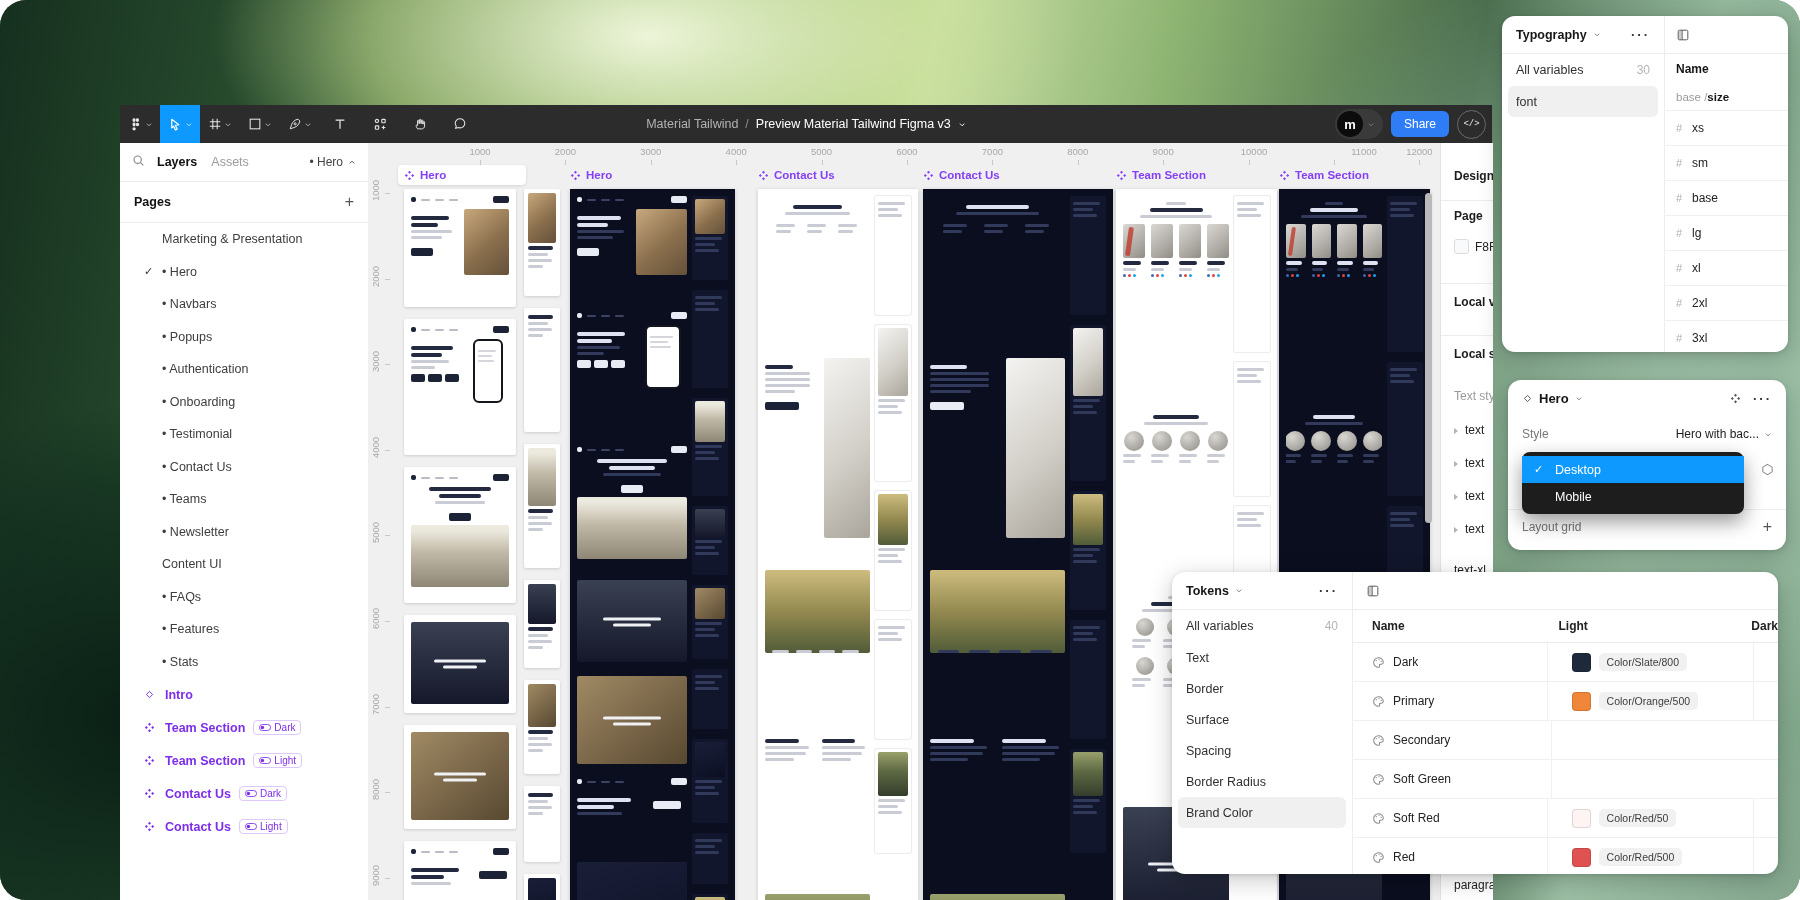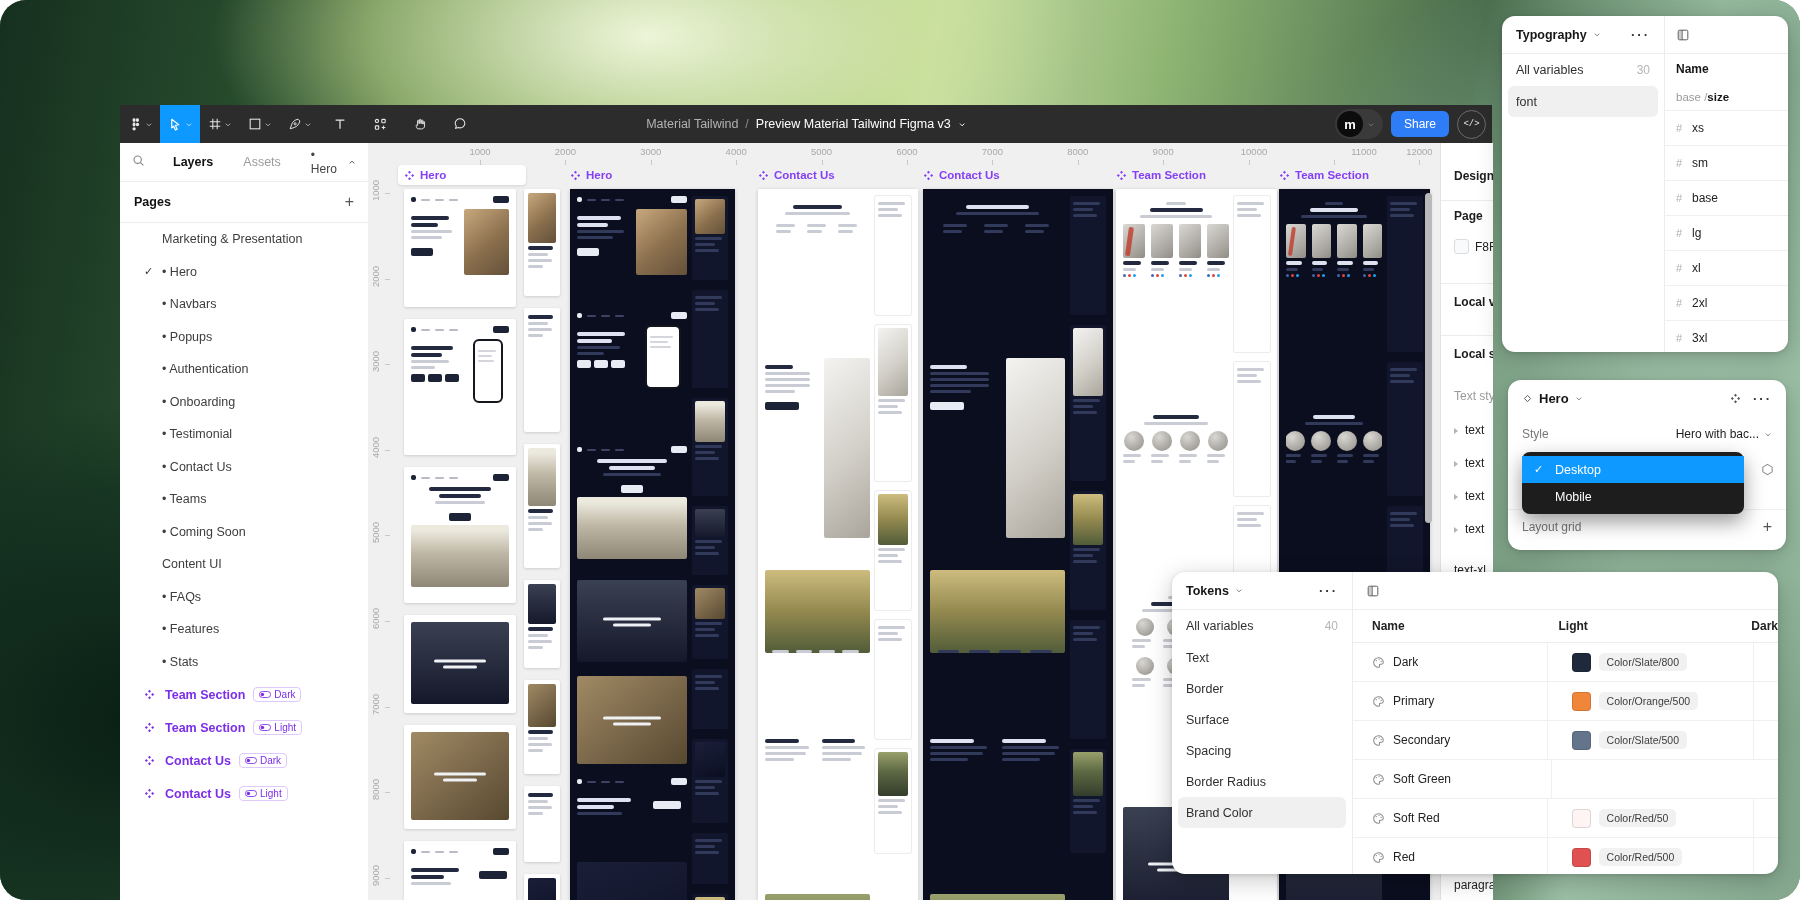--- a/index.html
+++ b/index.html
@@ -21,21 +21,21 @@
   .tb-title{position:absolute;left:50%;transform:translateX(-50%);display:flex;align-items:center;gap:7px;font-size:12.5px;}
   .tb-team{color:#b3b3b3}.tb-file{color:#ffffff}
   .tb-sep{color:#8a8a8a}
   .tb-right{position:absolute;right:6px;display:flex;align-items:center;gap:8px;}
   .avatar-pill{display:flex;align-items:center;gap:4px;background:#3a3a3a;border-radius:16px;padding:2px 8px 2px 2px;}
   .avatar{width:26px;height:26px;border-radius:50%;background:#0c0c0c;color:#fff;font-weight:bold;font-size:13px;display:flex;align-items:center;justify-content:center;}
   .share-btn{background:#2f7df6;color:#fff;font-size:12px;border:none;border-radius:6px;padding:6px 13px;}
   .dev-btn{width:27px;height:27px;border-radius:50%;border:1px solid #6b6b6b;color:#e8e8e8;font-size:9px;display:flex;align-items:center;justify-content:center;font-family:"Liberation Mono",monospace;}
   
   .sidebar{position:absolute;left:0;top:38px;width:248px;height:757px;background:#fff;border-right:1px solid #e6e6e6;overflow:hidden;font-size:12.5px;color:#333;}
-  .sb-tabs{height:38px;display:flex;align-items:center;border-bottom:1px solid #ececec;padding:0 12px;gap:30px;}
+  .sb-tabs{height:38px;display:flex;align-items:center;border-bottom:1px solid #ececec;padding:0 12px;gap:14px;}
   .sb-tabs .ticon{color:#888;margin-right:-2px}
   .tab{color:#9b9b9b}
   .tab.active{color:#111;font-weight:bold}
   .sb-cur{margin-left:auto;display:flex;align-items:center;gap:5px;color:#444;font-size:12px;}
   .sb-pages-hdr{height:40px;display:flex;align-items:center;padding:0 14px;border-bottom:1px solid #ececec;}
   .sb-pages-hdr b{font-size:12.5px;color:#111}
   .sb-plus{margin-left:auto;color:#555;font-size:16px;}
   .pg-row{height:32.5px;display:flex;align-items:center;padding-left:42px;position:relative;color:#3d3d3d;}
   .pg-row .chk{position:absolute;left:24px;color:#333;font-size:11px;}
   .lyr-row{height:33px;display:flex;align-items:center;padding-left:45px;position:relative;color:#7c2ee8;font-weight:bold;}
@@ -302,36 +302,44 @@
           <div class="pg-row">
             <span>• Testimonial</span>
           </div>
           <div class="pg-row">
             <span>• Contact Us</span>
           </div>
           <div class="pg-row">
             <span>• Teams</span>
           </div>
           <div class="pg-row">
-            <span>• Coming Soon</span>
+            <span>• Newsletter</span>
           </div>
           <div class="pg-row">
             <span>Content UI</span>
           </div>
           <div class="pg-row">
             <span>• FAQs</span>
           </div>
           <div class="pg-row">
             <span>• Features</span>
           </div>
           <div class="pg-row">
             <span>• Stats</span>
           </div>
         </div>
       <div id="layers">
+          <div class="lyr-row">
+            <span class="licon">
+              <svg width="11" height="11" viewBox="0 0 16 16" fill="none" stroke="currentColor" stroke-width="1.3">
+                <rect x="4.8" y="4.8" width="6.4" height="6.4" transform="rotate(45 8 8)"></rect>
+              </svg>
+            </span>
+            <span>Intro</span>
+          </div>
           <div class="lyr-row">
             <span class="licon">
               <svg width="11" height="11" viewBox="0 0 16 16" fill="currentColor">
                 <path d="M8 1.2 10.2 3.4 8 5.6 5.8 3.4Z M12.6 5.8 14.8 8 12.6 10.2 10.4 8Z M8 10.4 10.2 12.6 8 14.8 5.8 12.6Z M3.4 5.8 5.6 8 3.4 10.2 1.2 8Z"></path>
               </svg>
             </span>
             <span>Team Section</span>
             <span class="badge"><span style="display:flex">
                 <svg width="12" height="7" viewBox="0 0 14 8">
                   <rect x="0.5" y="0.5" width="13" height="7" rx="3.5" fill="none" stroke="currentColor"></rect>
@@ -1463,24 +1471,20 @@
               <span style="display:flex;color:#8a8a8a">
                 <svg width="13" height="13" viewBox="0 0 14 14" fill="none" stroke="currentColor" stroke-width="1.1">
                   <path d="M7 1.8a5.2 5.2 0 1 0 0 10.4c.9 0 1.3-.6 1.3-1.2 0-.5-.3-.8-.3-1.2 0-.5.4-.9 1-.9h1.2c1.6 0 2-1.2 2-2.1C12.2 4 9.9 1.8 7 1.8Z"></path>
                   <circle cx="4.6" cy="5" r=".7" fill="currentColor" stroke="none"></circle>
                   <circle cx="7.6" cy="3.9" r=".7" fill="currentColor" stroke="none"></circle>
                   <circle cx="9.9" cy="5.8" r=".7" fill="currentColor" stroke="none"></circle>
                 </svg>
               </span>
               <span>Secondary</span>
             </span>
-      <span style="width:186px;padding-left:24px;display:flex;align-items:center;gap:8px;border-left:1px solid #f0f0f0;align-self:stretch;">
-              <span class="sw" style="background:#64748b"></span>
-              <span class="chipl">Color/Slate/500</span>
-            </span>
       <span style="flex:1;padding-left:24px;display:flex;align-items:center;gap:8px;border-left:1px solid #f0f0f0;align-self:stretch;overflow:hidden;"></span>
     </div>
           <div class="trow" style="height:38px">
       <span style="width:179px;padding-left:20px;display:flex;align-items:center;gap:8px;">
               <span style="display:flex;color:#8a8a8a">
                 <svg width="13" height="13" viewBox="0 0 14 14" fill="none" stroke="currentColor" stroke-width="1.1">
                   <path d="M7 1.8a5.2 5.2 0 1 0 0 10.4c.9 0 1.3-.6 1.3-1.2 0-.5-.3-.8-.3-1.2 0-.5.4-.9 1-.9h1.2c1.6 0 2-1.2 2-2.1C12.2 4 9.9 1.8 7 1.8Z"></path>
                   <circle cx="4.6" cy="5" r=".7" fill="currentColor" stroke="none"></circle>
                   <circle cx="7.6" cy="3.9" r=".7" fill="currentColor" stroke="none"></circle>
                   <circle cx="9.9" cy="5.8" r=".7" fill="currentColor" stroke="none"></circle>

